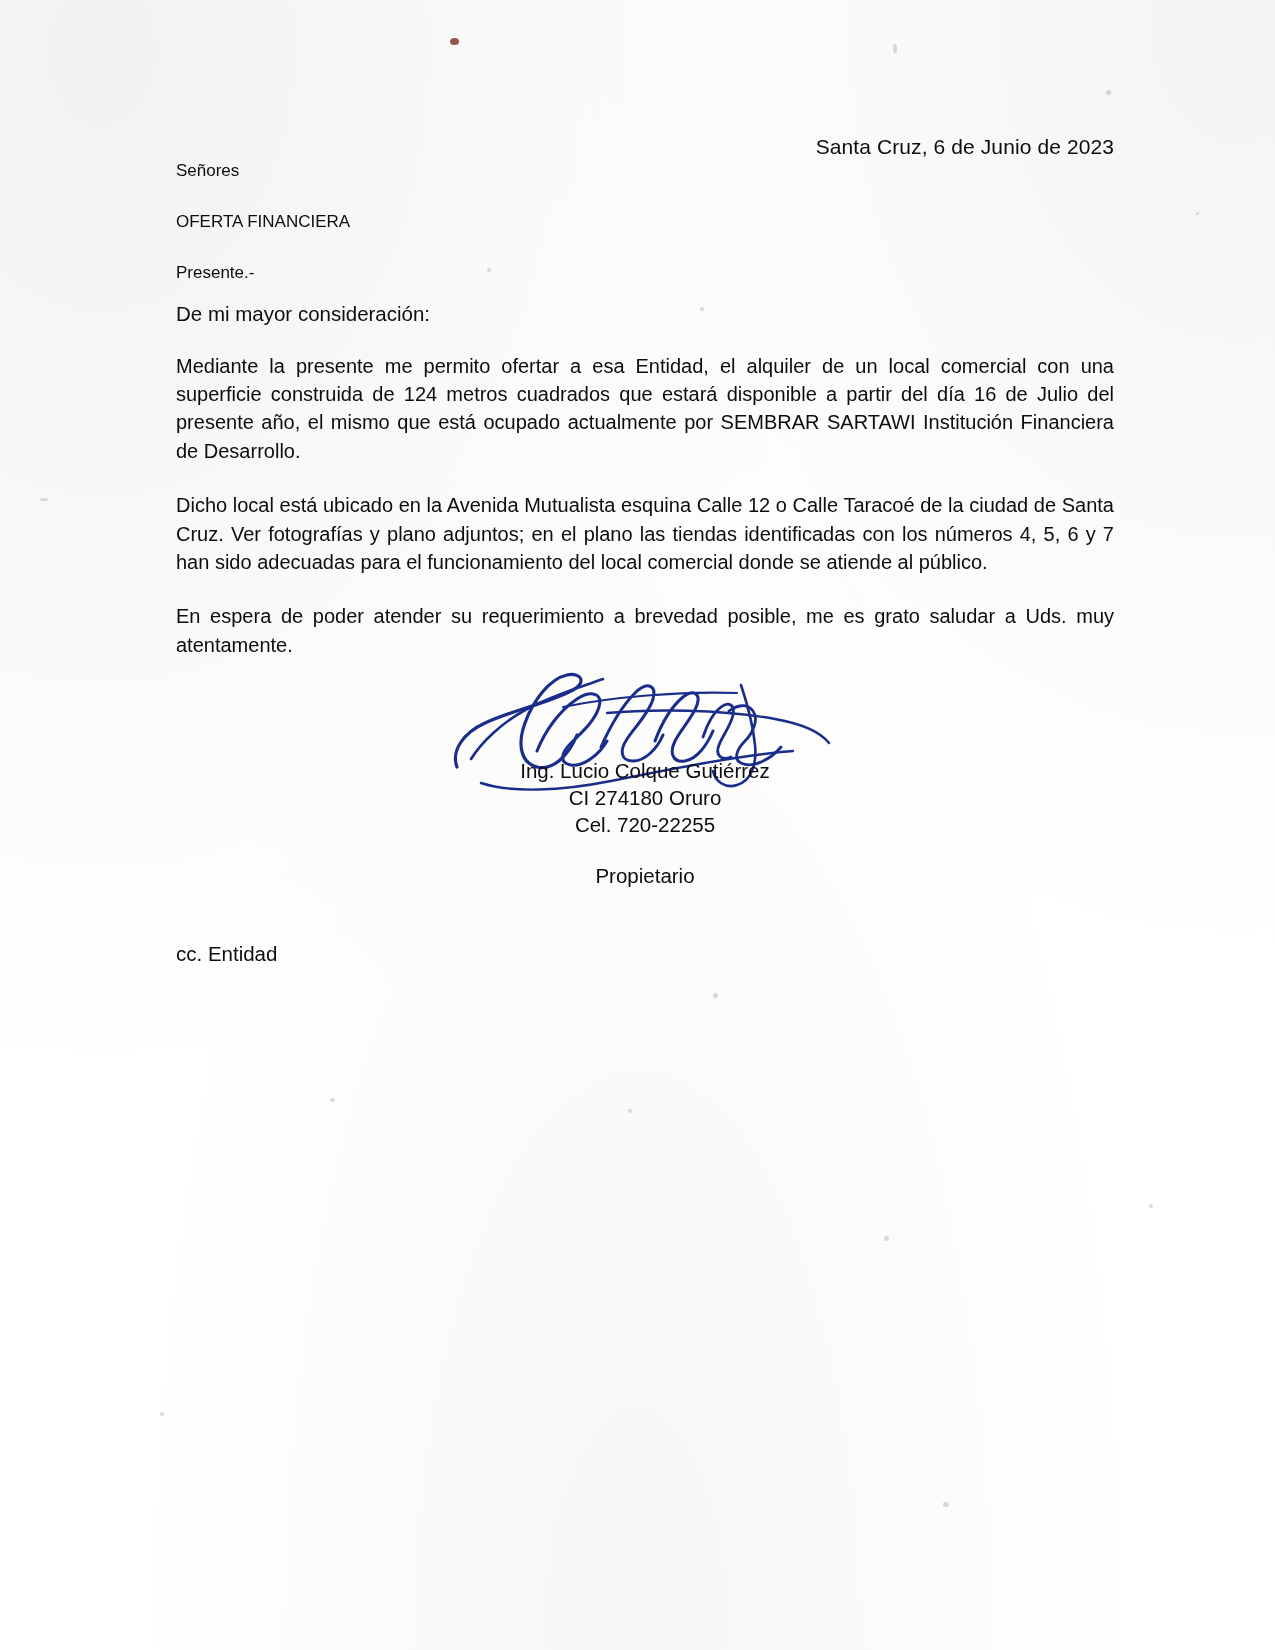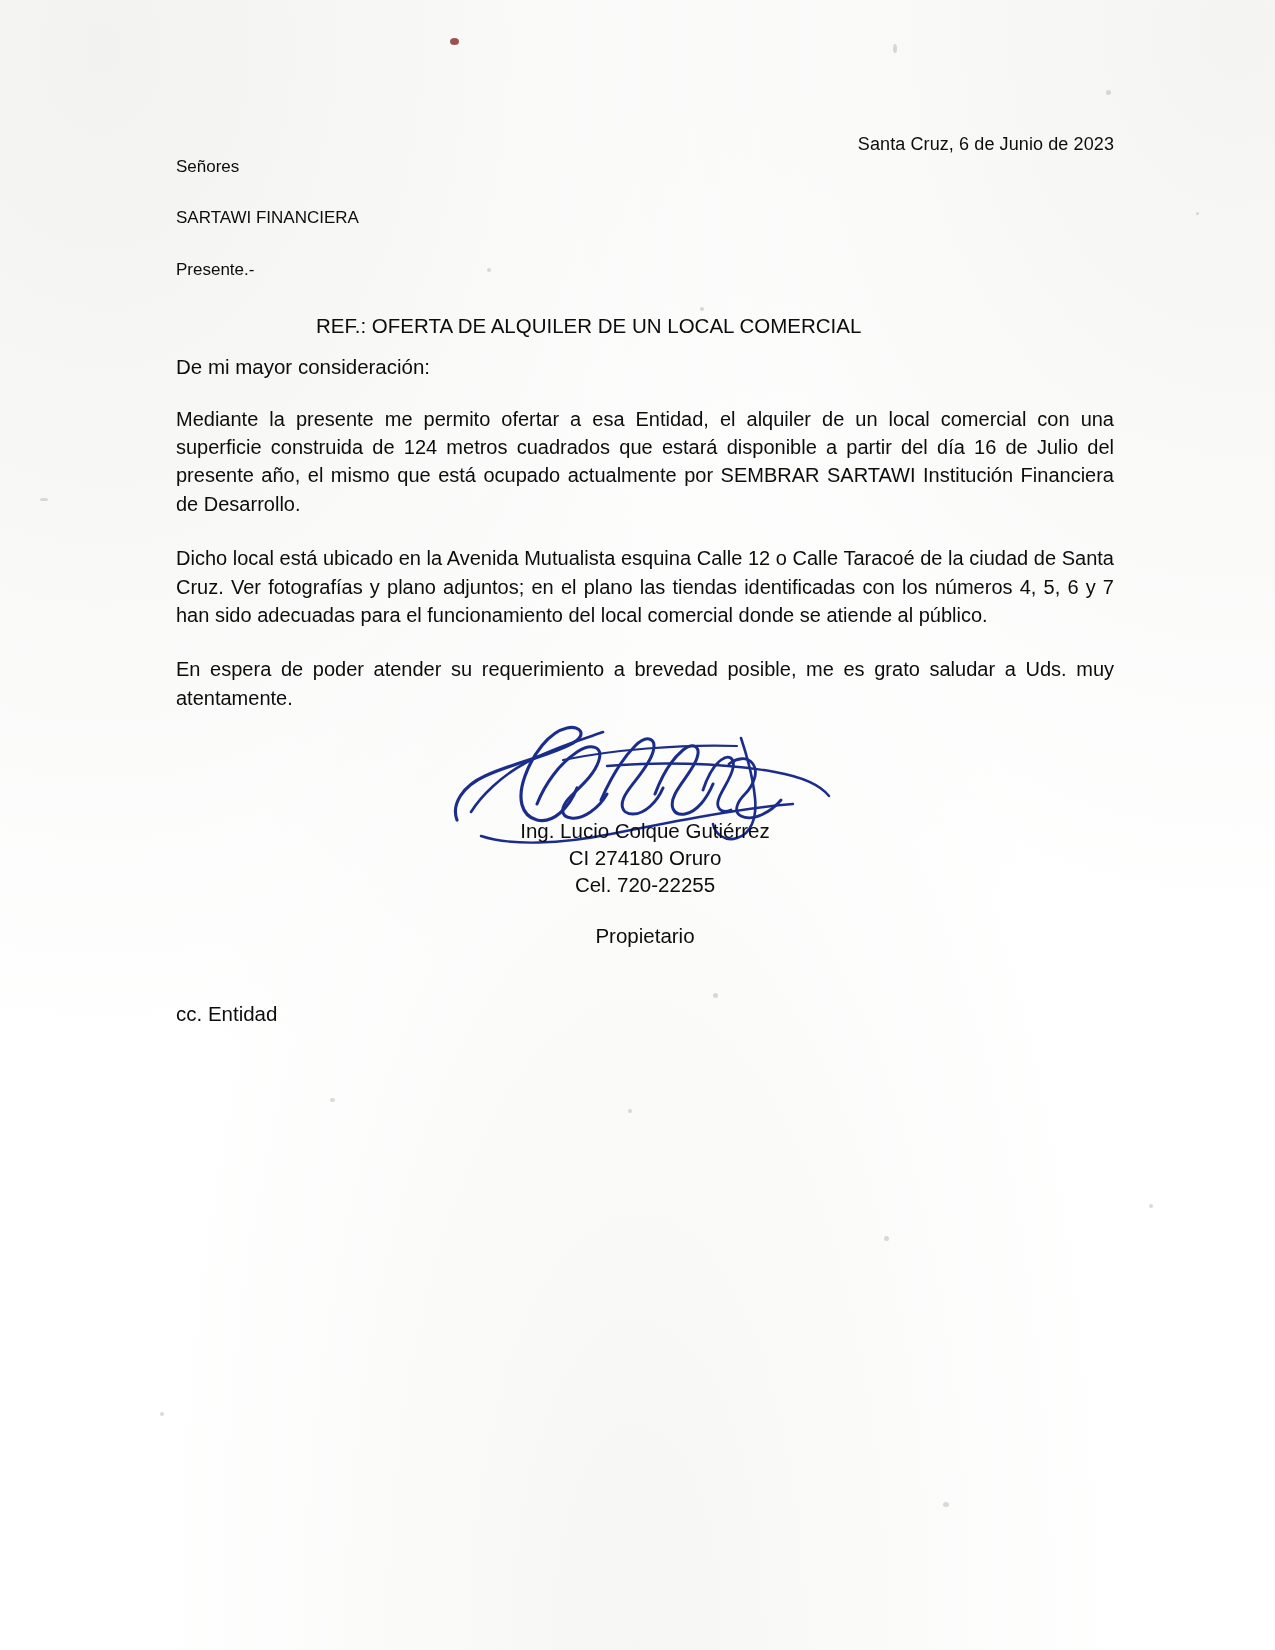--- a/index.html
+++ b/index.html
@@ -29,21 +29,21 @@
 
   .content {
     position: absolute;
     left: 176px;
     top: 0;
     width: 938px;
   }
 
   .date-line {
     text-align: right;
-    font-size: 18px;
+    font-size: 21px;
     line-height: 1.3;
     margin-top: 133px;
     letter-spacing: 0.1px;
   }
 
   .addressee {
     font-size: 17px;
     line-height: 1.3;
   }
   .addressee-row {
@@ -82,21 +82,21 @@
     display: block;
     margin: 0 auto;
     margin-bottom: -44px;
   }
 
   .sig-name, .sig-ci, .sig-cel, .sig-role {
     font-size: 20.5px;
     line-height: 1.32;
     position: relative;
   }
-  .sig-name { margin-top: 15px; }
+  .sig-name { margin-top: 8px; }
   .sig-role { margin-top: 24px; }
 
   .cc {
     margin-top: 53px;
     font-size: 20.5px;
   }
 
   
   .speck {
     position: absolute;
@@ -128,25 +128,24 @@
   <div class="speck" style="left:884px; top:1236px; width:5px; height:5px;"></div>
   <div class="speck" style="left:943px; top:1502px; width:6px; height:5px;"></div>
   <div class="speck" style="left:160px; top:1412px; width:4px; height:4px;"></div>
 
   <div class="content">
 
     <div class="date-line">Santa Cruz, 6 de Junio de 2023</div>
 
     <div class="addressee">
       <div class="addressee-row">Señores</div>
-      <div class="addressee-row">SARTAWI FINANCIERA</div>
+      <div class="addressee-row">OFERTA FINANCIERA</div>
       <div class="addressee-row">Presente.-</div>
     </div>
 
-    <div class="ref">REF.: OFERTA DE ALQUILER DE UN LOCAL COMERCIAL</div>
 
     <div class="salutation">De mi mayor consideración:</div>
 
     <div class="para">Mediante la presente me permito ofertar a esa Entidad, el alquiler de un local comercial con una superficie construida de 124 metros cuadrados que estará disponible a partir del día 16 de Julio del presente año, el mismo que está ocupado actualmente por SEMBRAR SARTAWI Institución Financiera de Desarrollo.</div>
     <div class="para">Dicho local está ubicado en la Avenida Mutualista esquina Calle 12 o Calle Taracoé de la ciudad de Santa Cruz. Ver fotografías y plano adjuntos; en el plano las tiendas identificadas con los números 4, 5, 6 y 7 han sido adecuadas para el funcionamiento del local comercial donde se atiende al público.</div>
     <div class="para">En espera de poder atender su requerimiento a  brevedad posible, me es grato saludar a Uds. muy atentamente.</div>
 
     <div class="signature-block">
 
       <svg class="signature-svg" width="420" height="130" viewBox="0 0 420 130" fill="none" xmlns="http://www.w3.org/2000/svg">

